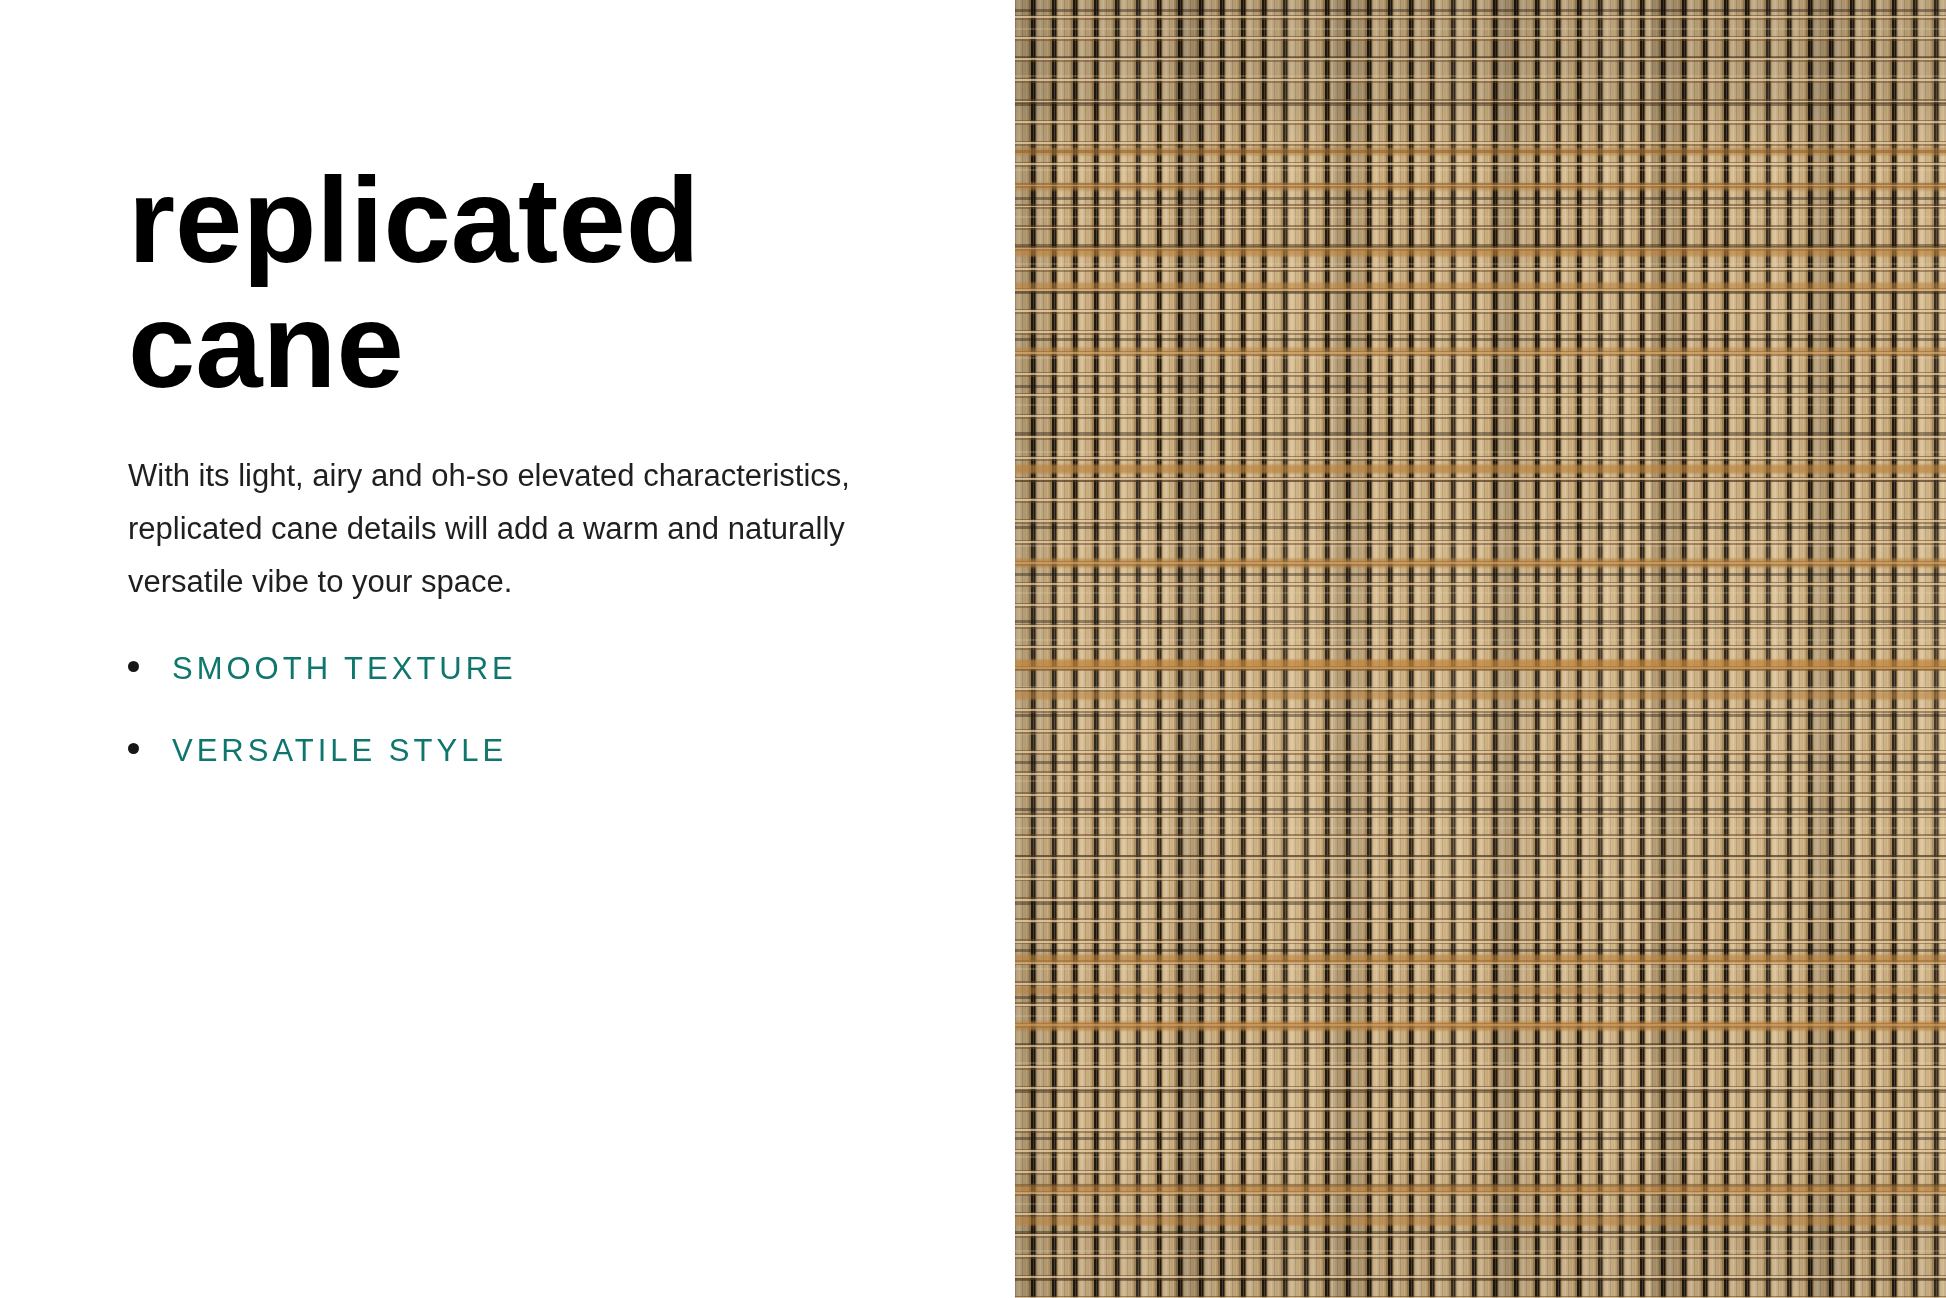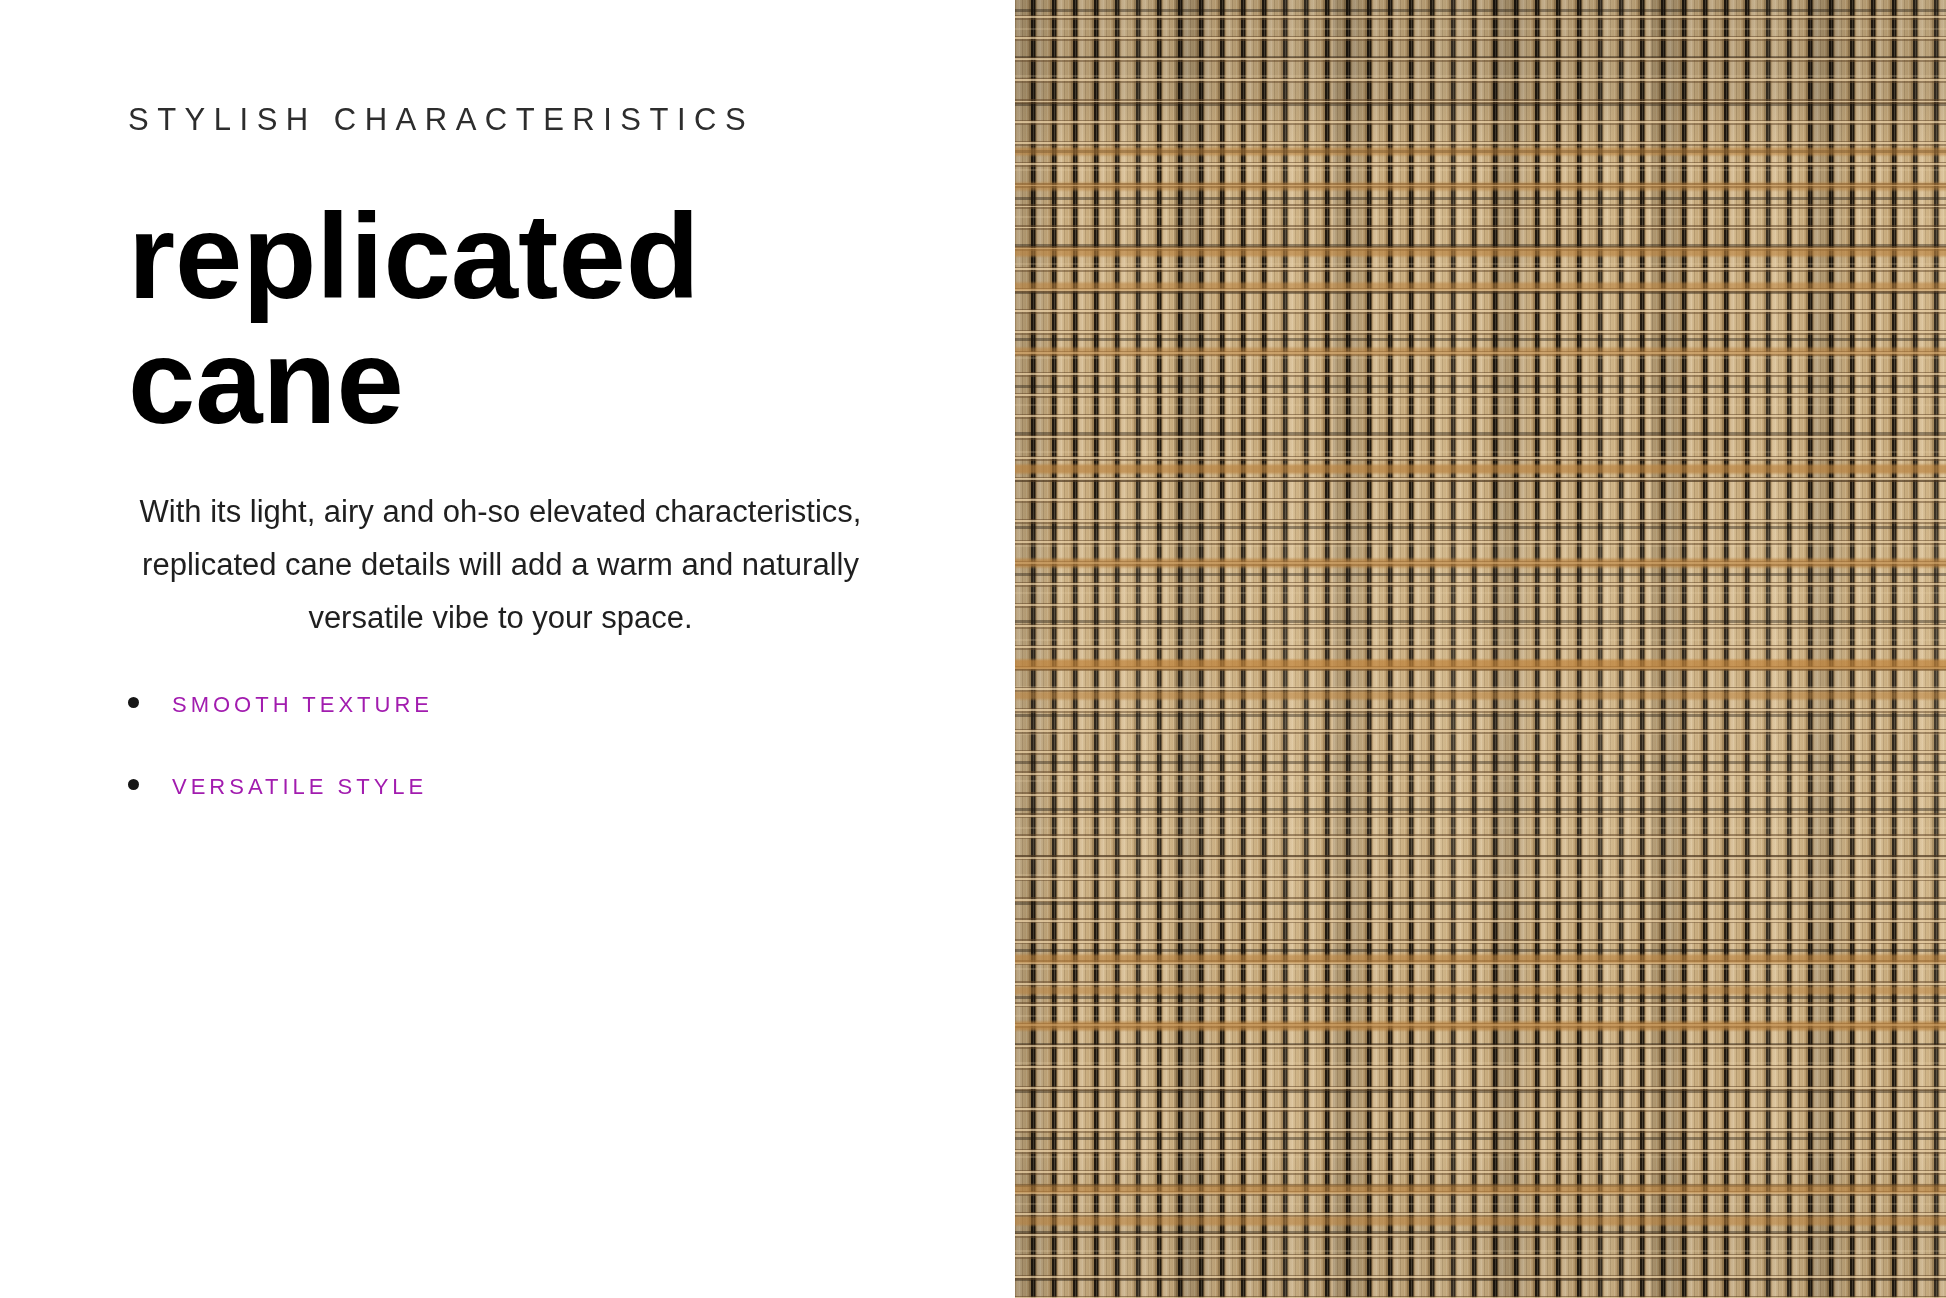--- a/index.html
+++ b/index.html
@@ -34,35 +34,34 @@
     letter-spacing:0;
     color:#000000;
   }
   .body-copy{
     margin:41px 0 0 0;
     max-width:745px;
     font-size:31px;
     line-height:53px;
     font-weight:400;
     color:#1f1f1f;
-    text-align:center;
   }
   .features{
     list-style:none;
     margin:42px 0 0 0;
     padding:0;
     max-width:612px;
   }
   .features li{
     position:relative;
     padding-left:44px;
-    font-size:22px;
+    font-size:31px;
     line-height:38px;
     letter-spacing:4px;
-    color:#a21caf;
+    color:#0f766e;
   }
   .features li + li{margin-top:44px;}
   .dot{
     position:absolute;
     left:0;top:11px;
     width:11px;height:11px;
     border-radius:50%;
     background:#161616;
   }
   
@@ -126,21 +125,20 @@
         #c9ab7c 0px, #d8c09a 3px, #cbb083 8px, #c2a374 13px, #9c7f53 15.5px,
         rgba(0,0,0,0) 16.5px, rgba(0,0,0,0) 19.5px, #8a6f47 21px);
   }
 </style>
 </head>
 <body>
 
 <div class="stage">
 
   <section class="left-panel">
-    <div class="eyebrow">STYLISH CHARACTERISTICS</div>
 
     <h1 class="heading">replicated cane</h1>
 
     <p class="body-copy">With its light, airy and oh-so elevated characteristics, replicated cane details will add a warm and naturally versatile vibe to your space.</p>
 
     <ul class="features">
       <li>
         <span class="dot"></span>
         <span>SMOOTH TEXTURE</span>
       </li>

